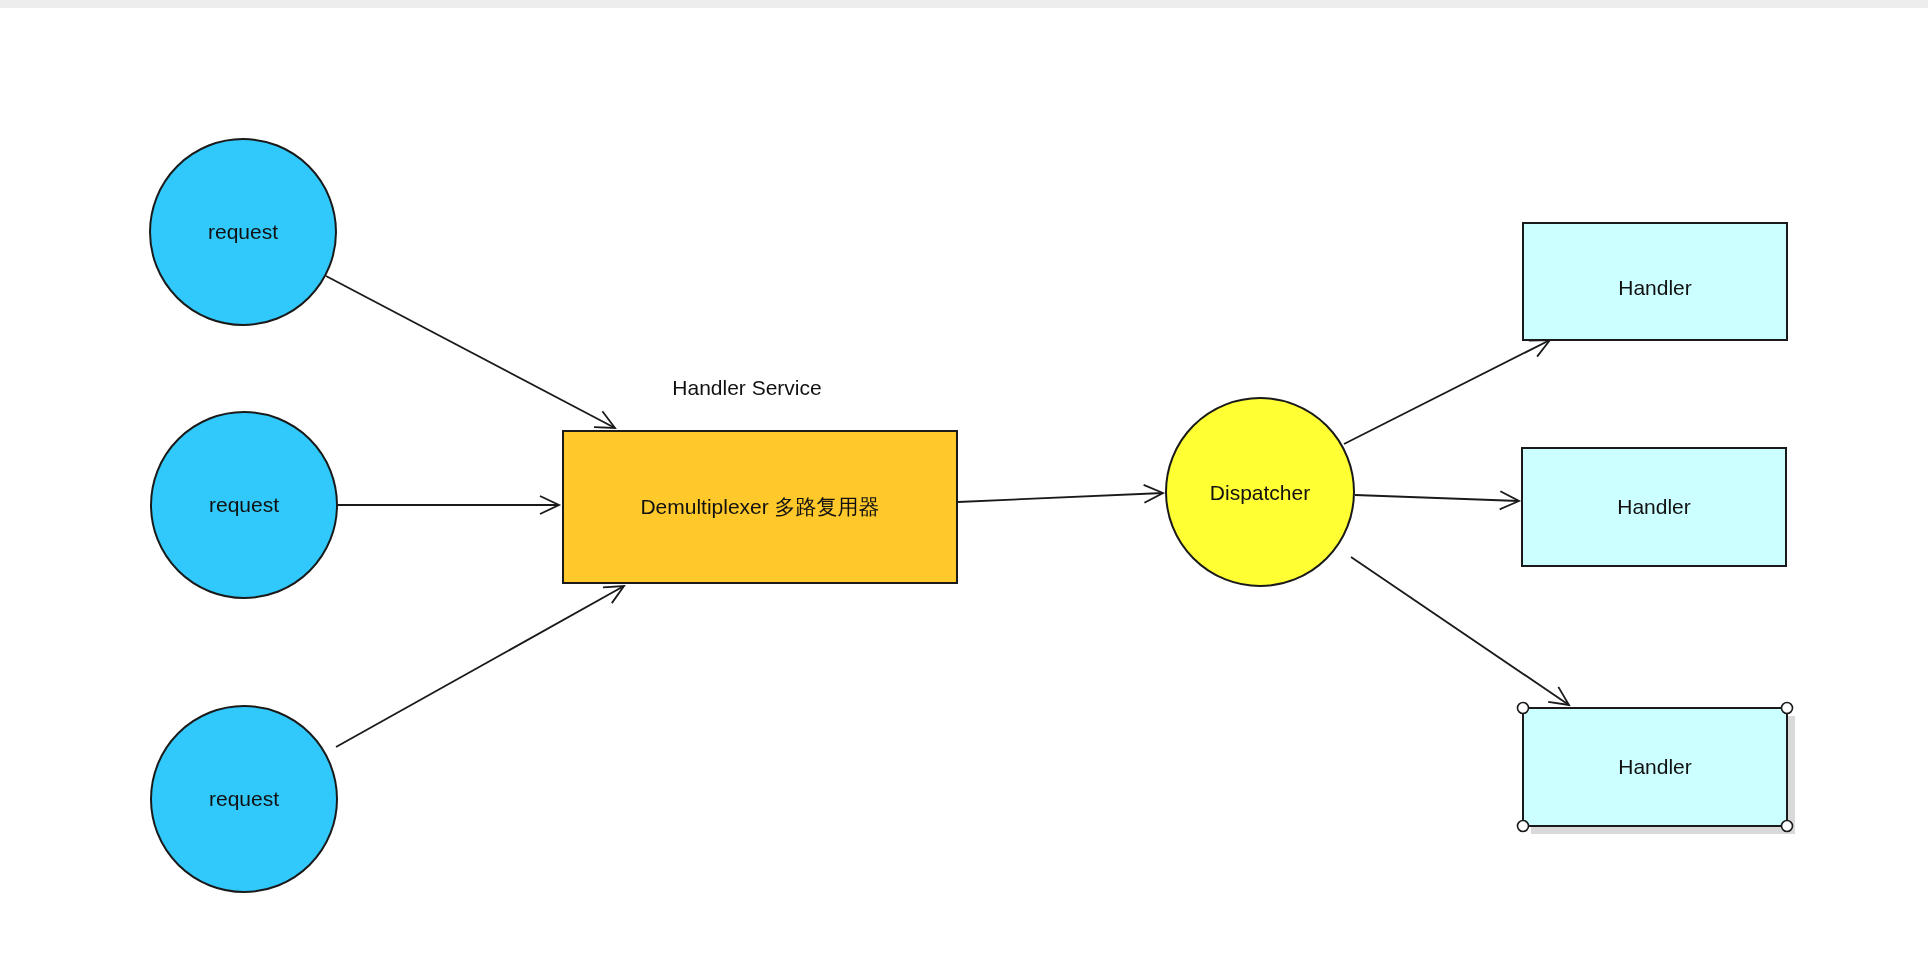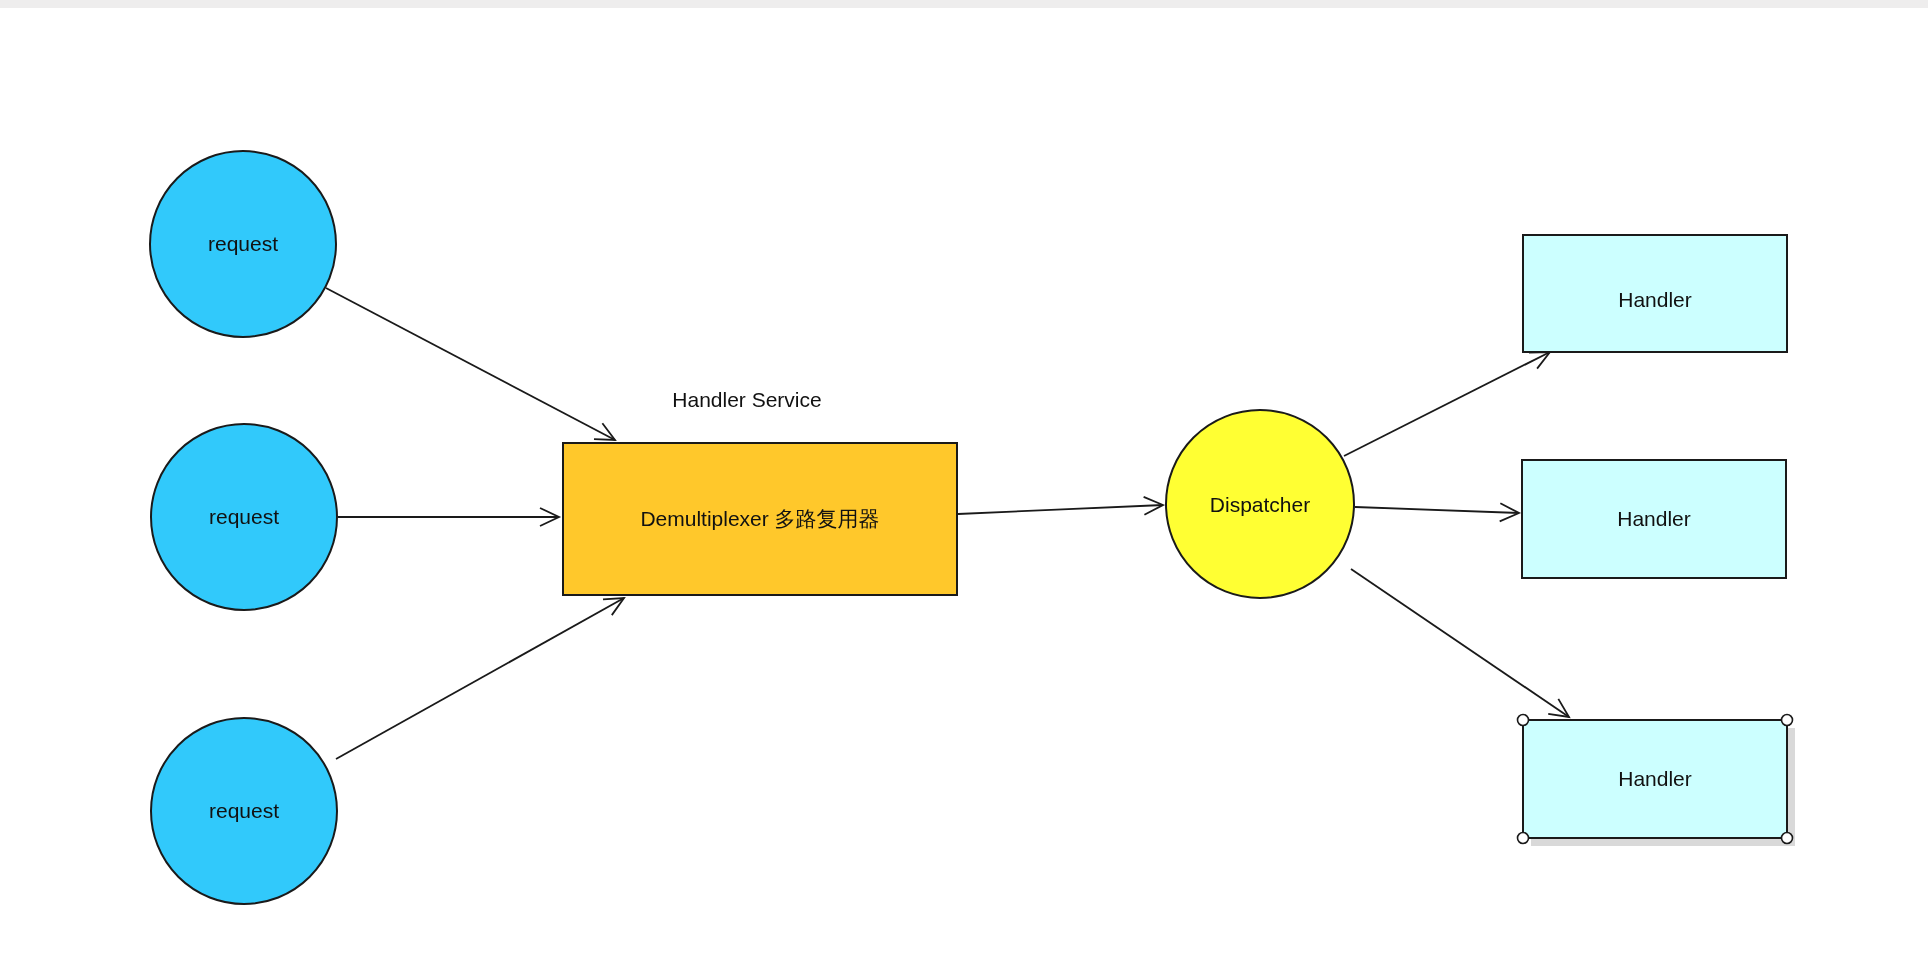--- a/index.html
+++ b/index.html
@@ -12,21 +12,21 @@
     font-family: "Liberation Sans", "DejaVu Sans", sans-serif;
   }
   .top-bar {
     position: absolute;
     top: 0; left: 0;
     width: 1928px;
     height: 8px;
   }
   .diagram-wrap {
     position: absolute;
-    top: 16px; left: 0;
+    top: 4px; left: 0;
     width: 1928px;
     height: 682px;
   }
   svg text {
     font-family: "Liberation Sans", "DejaVu Sans", sans-serif;
     font-size: 21px;
     fill: #111111;
   }
   svg .node-shape {
     stroke: #1a1a1a;

